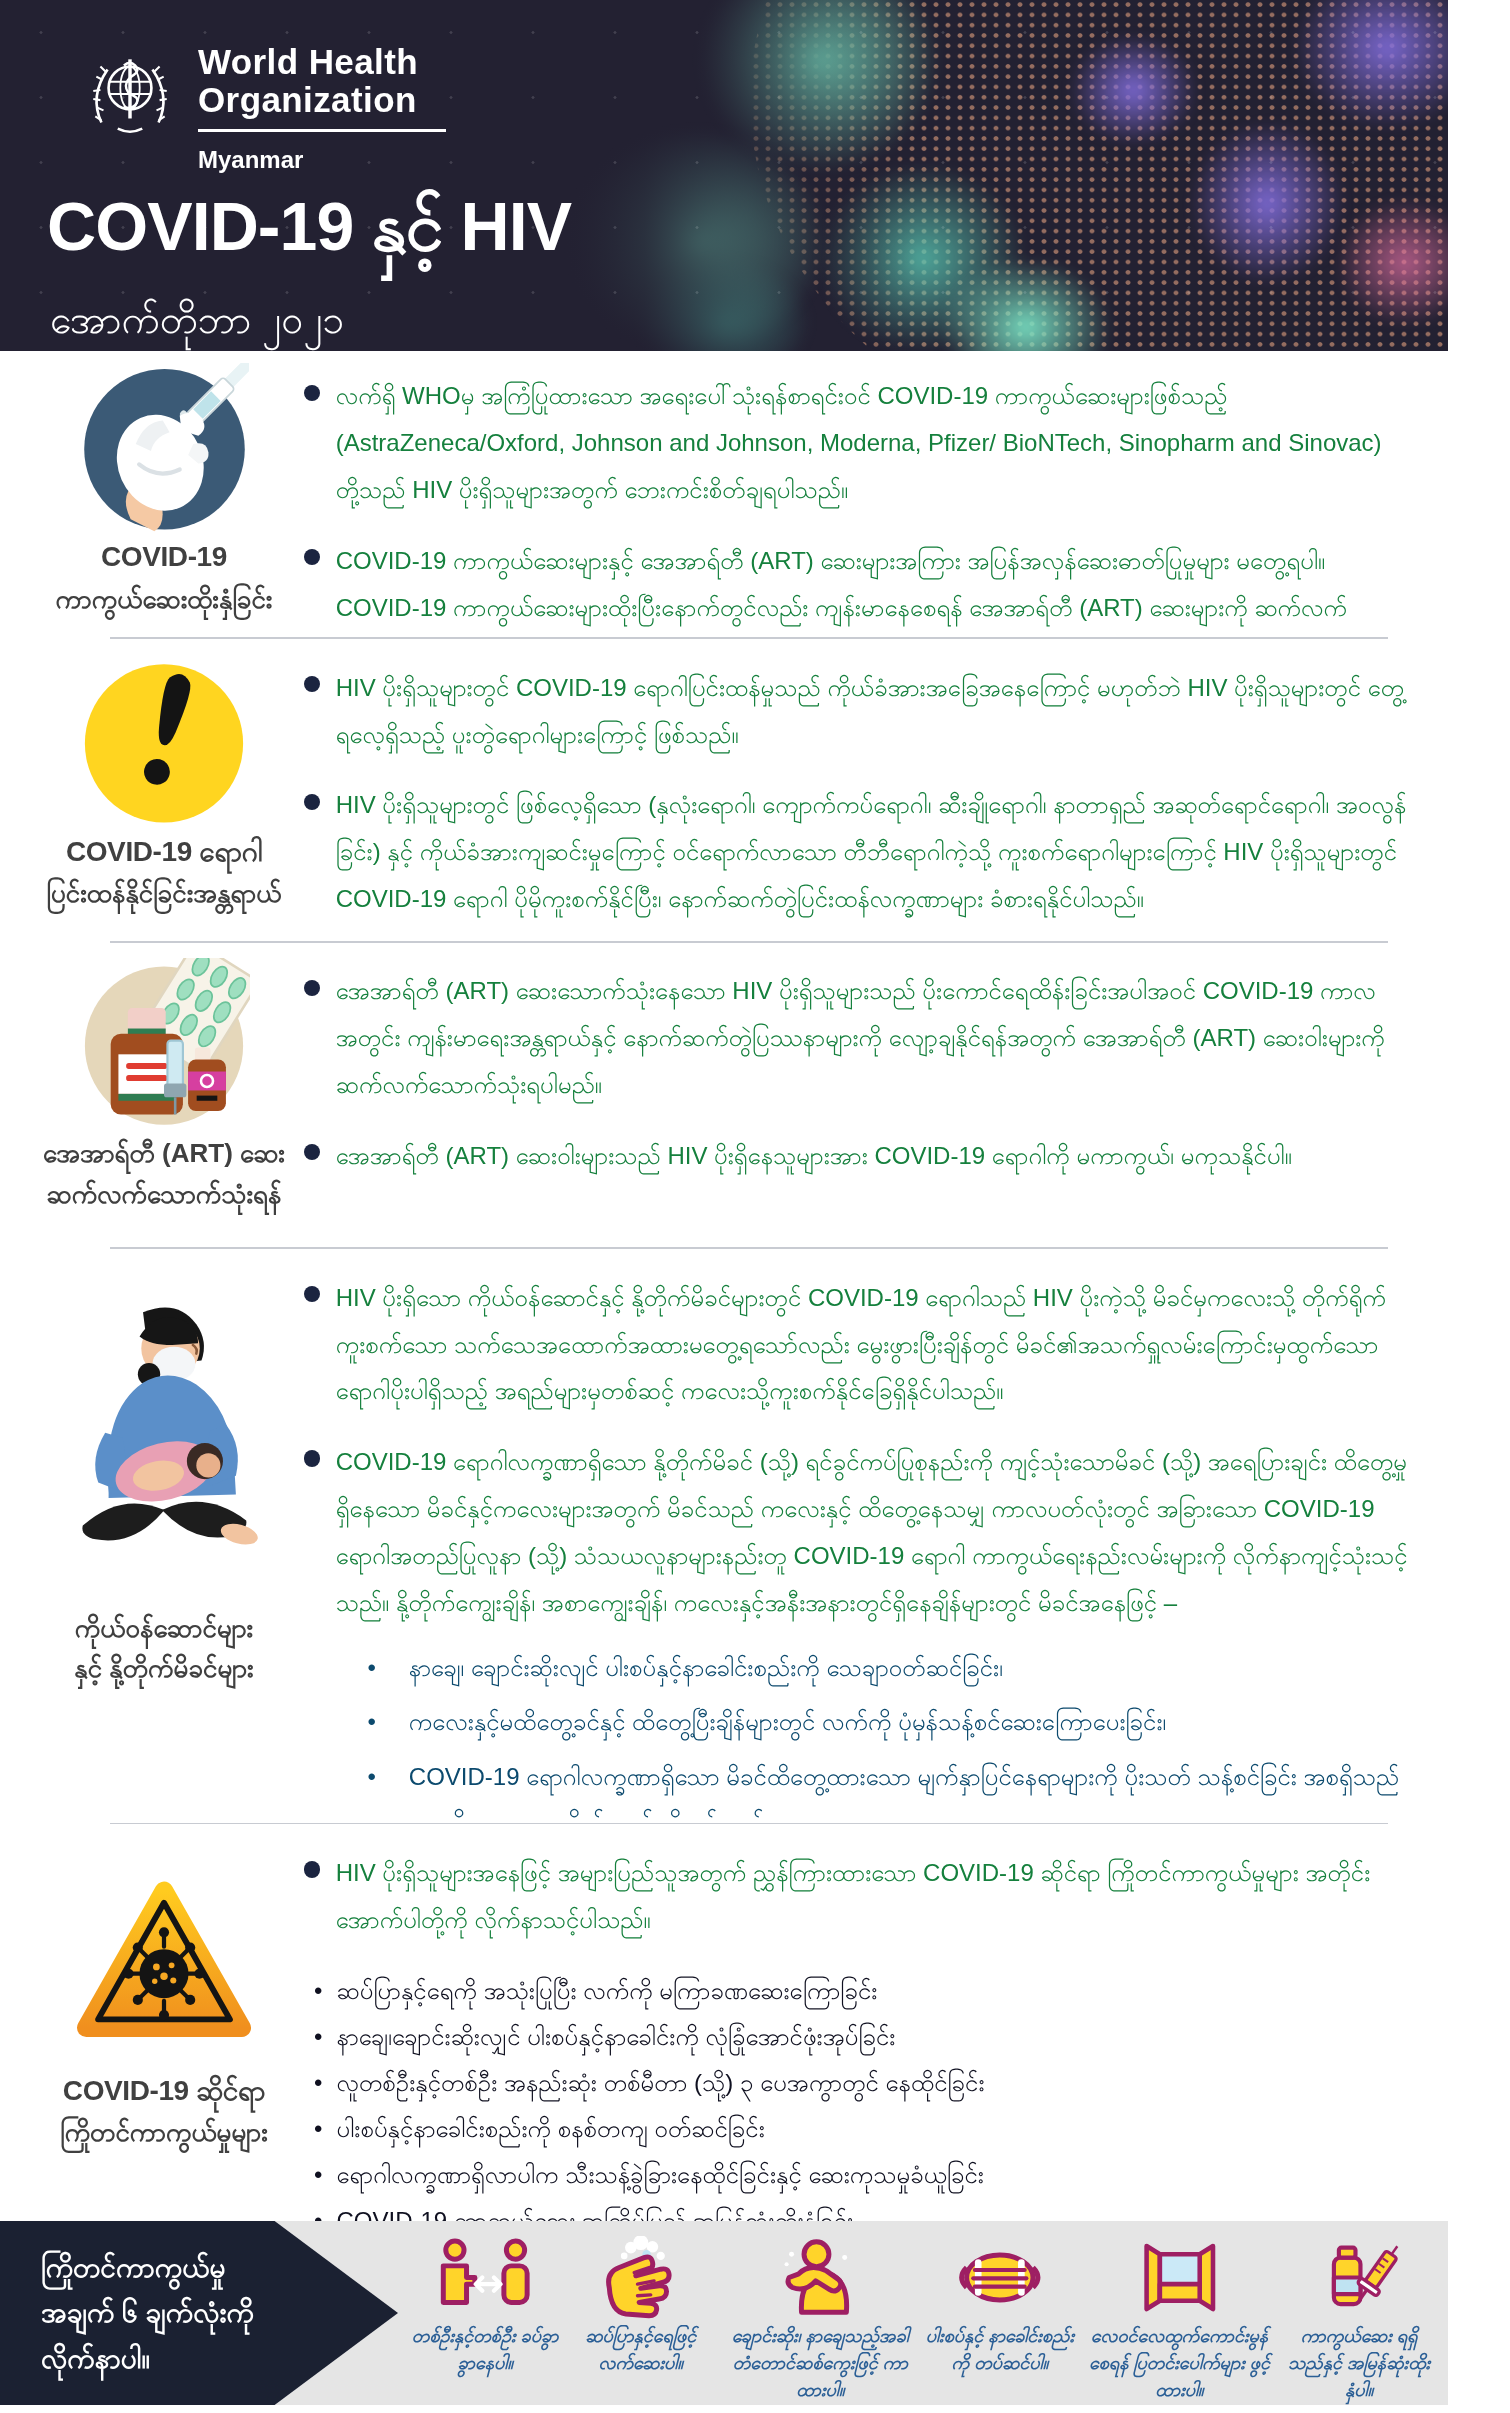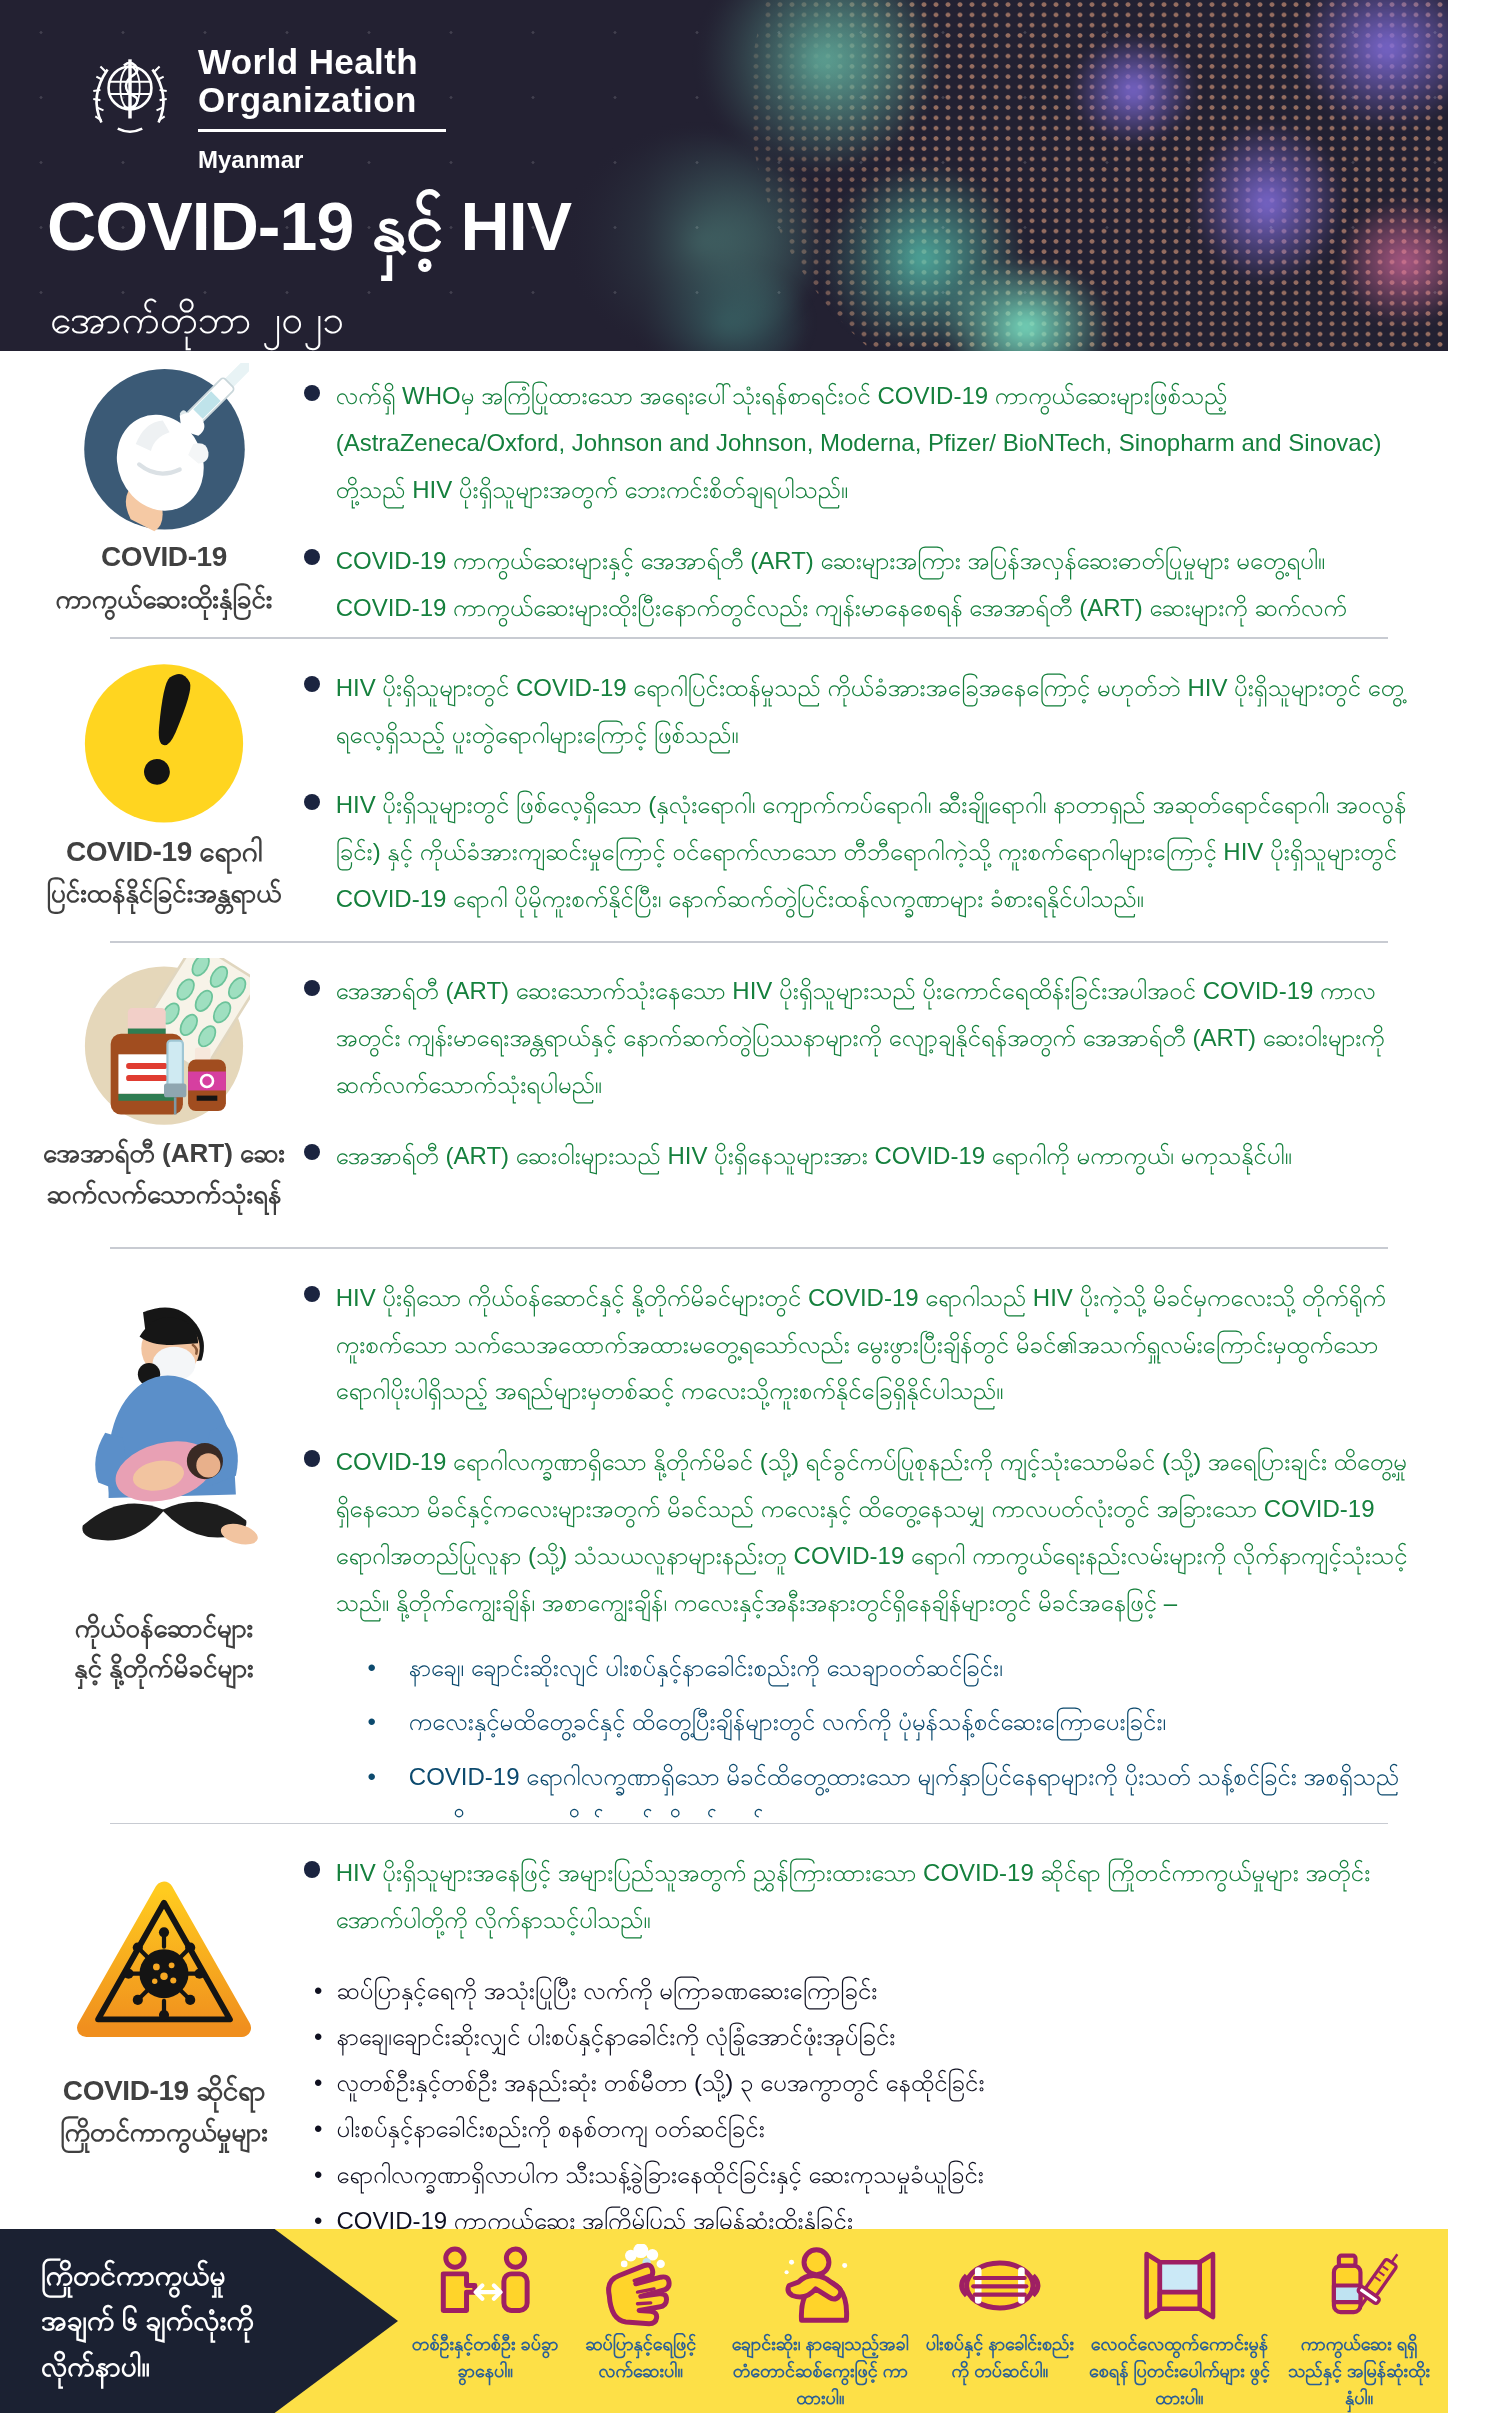--- a/index.html
+++ b/index.html
@@ -45,25 +45,25 @@
   .plain{list-style:none;margin:19px 0 0 10.3px;padding:0;}
   .plain li{font-size:24px;line-height:1.92;padding-left:22.4px;position:relative;color:#0f1020;}
   .plain li::before{content:"•";position:absolute;left:0;top:0;}
   #sec-vaccination{height:283px;}
   #sec-severity{height:295px;}
   #sec-art{height:298px;}
   #sec-pregnant{height:567px;}
   #sec-precautions{height:408px;}
 
   
-  footer{position:absolute;left:0;bottom:0;width:100%;height:184px;background:#fde047;display:flex;align-items:stretch;}
+  footer{position:absolute;left:0;bottom:8px;width:100%;height:184px;background:#e5e5e5;display:flex;align-items:stretch;}
   .arrow{width:398px;flex:none;background:#1b2132;clip-path:polygon(0 0,69% 0,100% 50%,69% 100%,0 100%);
     color:#fff;display:flex;flex-direction:column;justify-content:center;padding-left:41px;box-sizing:border-box;
     font-size:28px;font-weight:bold;line-height:1.62;}
-  .f-items{flex:1;display:flex;padding:6.9px 13.8px 5.2px 12px;gap:5.2px;}
+  .f-items{flex:1;display:flex;padding:6.9px 13.8px 5.2px 12px;gap:5.2px;font-style:italic;}
   .f-item{flex:1;display:flex;flex-direction:column;align-items:center;}
   .f-item.wide{flex:1.32;}
   .f-item svg{height:83px;margin-top:8.6px;flex:none;}
   .f-cap{margin-top:3.4px;font-size:18px;font-weight:bold;color:#2b5f96;text-align:center;line-height:1.5;}
 </style>
 </head>
 <body>
 
 <div id="page">
 

